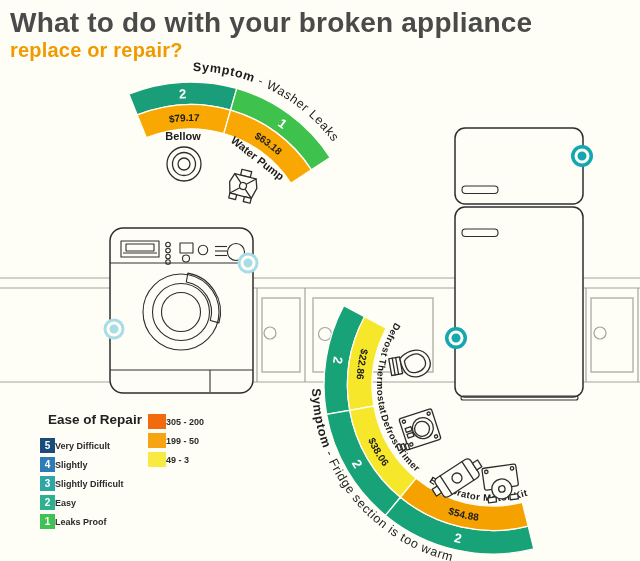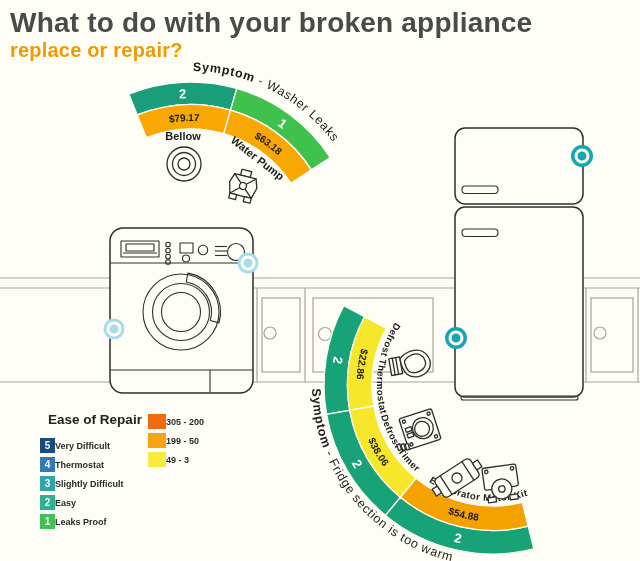--- a/index.html
+++ b/index.html
@@ -261,21 +261,21 @@
   <div id="legend">
     <div id="leg-ease" class="leg-col">
       <p class="leg-head">Ease of Repair</p>
       <div id="ease-rows">
           <div class="leg-row">
             <span class="sw" style="background: rgb(26, 75, 125);">5</span>
             <span class="leg-lab">Very Difficult</span>
           </div>
           <div class="leg-row">
             <span class="sw" style="background: rgb(46, 123, 184);">4</span>
-            <span class="leg-lab">Thermostat</span>
+            <span class="leg-lab">Slightly</span>
           </div>
           <div class="leg-row">
             <span class="sw" style="background: rgb(47, 165, 165);">3</span>
             <span class="leg-lab">Slightly Difficult</span>
           </div>
           <div class="leg-row">
             <span class="sw" style="background: rgb(45, 177, 144);">2</span>
             <span class="leg-lab">Easy</span>
           </div>
           <div class="leg-row">

